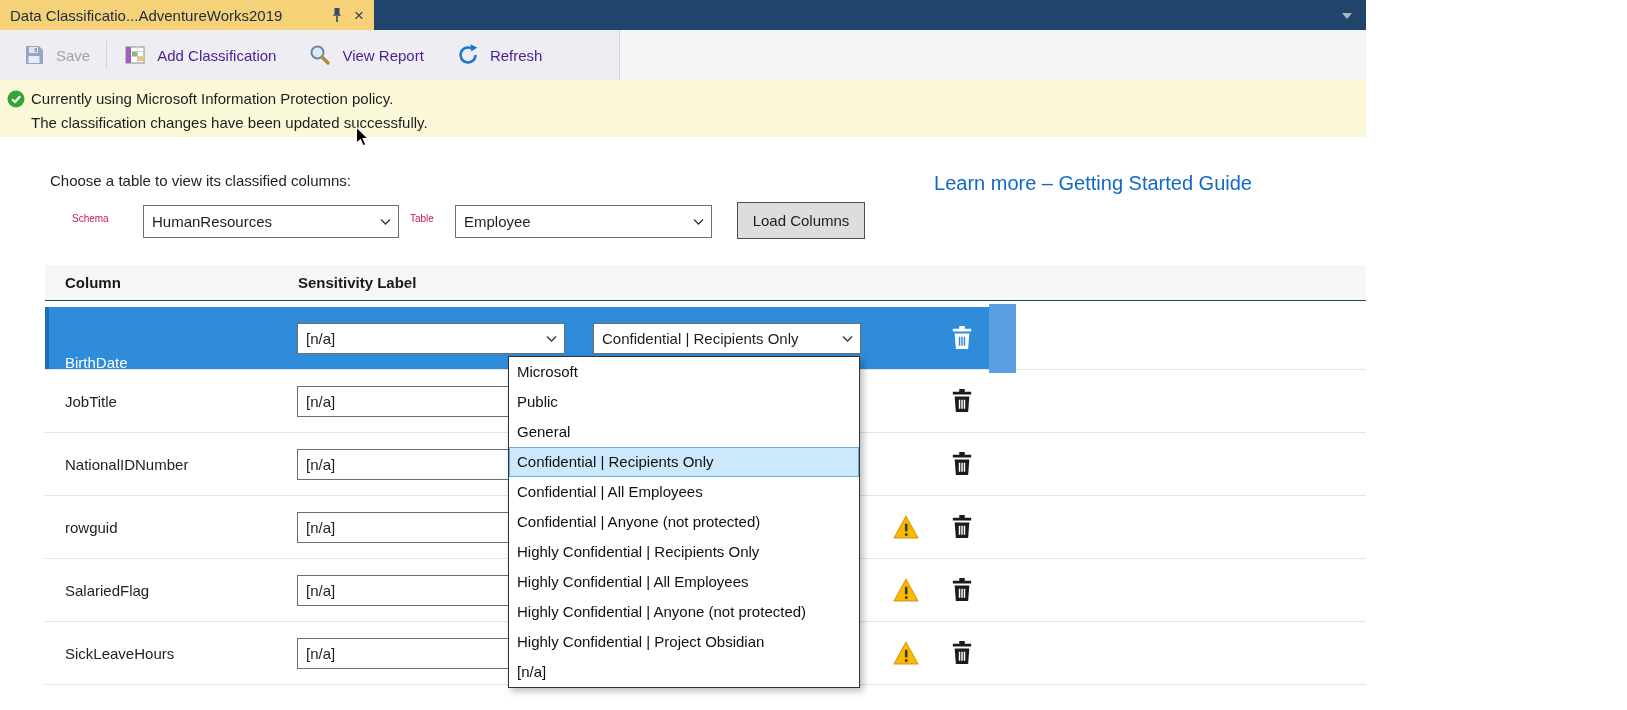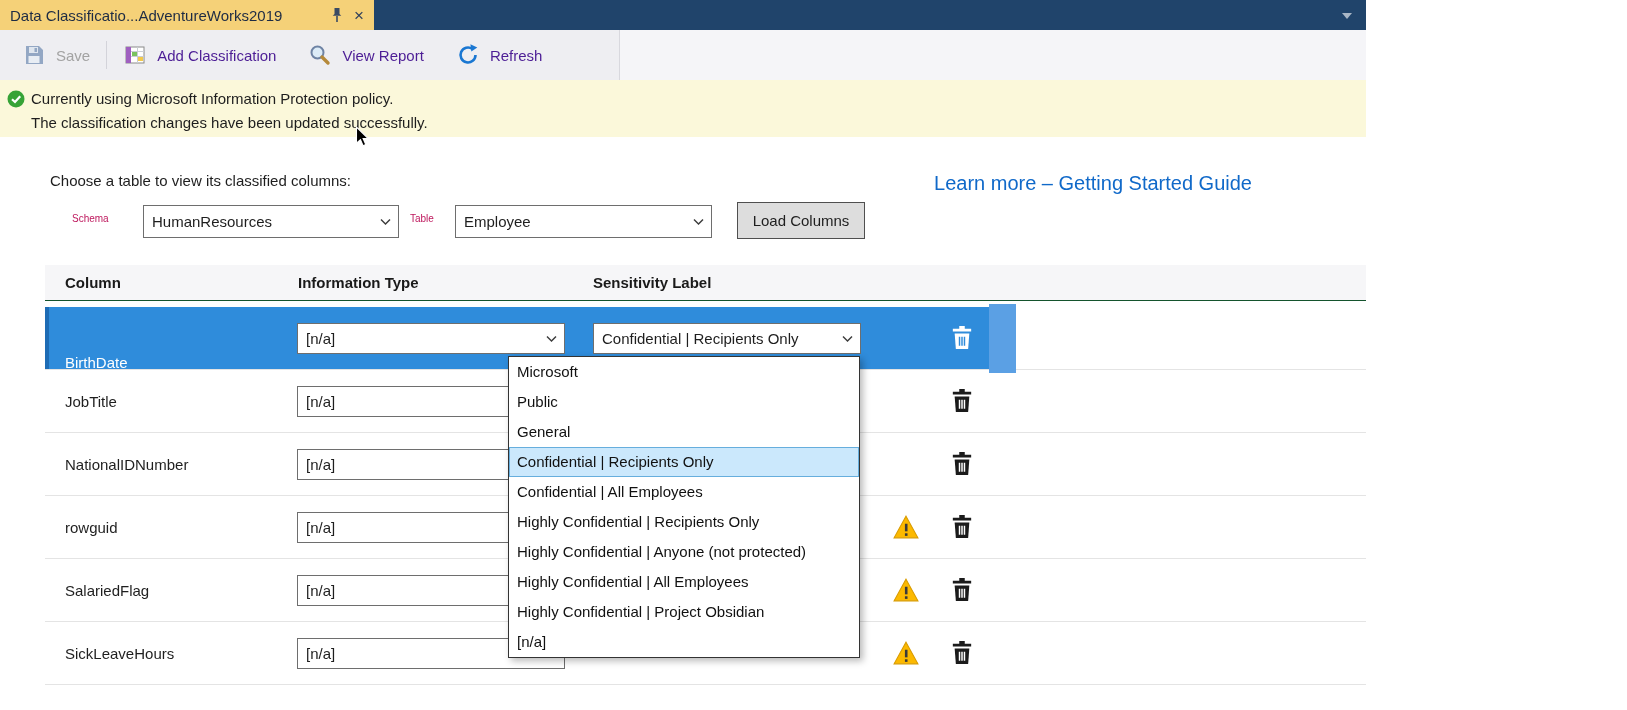--- a/index.html
+++ b/index.html
@@ -163,21 +163,20 @@
     <span>Employee</span>
     <svg class="chev" width="11" height="7" viewBox="0 0 11 7">
       <path d="M1 1 L5.5 5.6 L10 1" fill="none" stroke="#3c3c3c" stroke-width="1.4"></path>
     </svg>
   </div>
 
   <button class="load-btn">Load Columns</button>
 
   <div class="grid-header">
     <div class="gh-c1">Column</div>
-    <div class="gh-c2">Information Type</div>
     <div class="gh-c3">Sensitivity Label</div>
   </div>
 
   <div class="grid-rows">
 
     <div class="grid-row selected">
       <div class="row-highlight"></div>
       <span class="col-name">BirthDate</span>
       <div class="combo info">
         <span>[n/a]</span>
@@ -274,23 +273,24 @@
     </div>
 
   </div>
 
   <div class="popup">
     <div class="popup-item">Microsoft</div>
     <div class="popup-item">Public</div>
     <div class="popup-item">General</div>
     <div class="popup-item sel">Confidential | Recipients Only</div>
     <div class="popup-item">Confidential | All Employees</div>
+    <div class="popup-item">Confidential | Anyone (not protected)</div>
     <div class="popup-item">Highly Confidential | Recipients Only</div>
+    <div class="popup-item">Highly Confidential | All Employees</div>
     <div class="popup-item">Highly Confidential | Anyone (not protected)</div>
-    <div class="popup-item">Highly Confidential | All Employees</div>
     <div class="popup-item">Highly Confidential | Project Obsidian</div>
     <div class="popup-item">[n/a]</div>
   </div>
 
   <div class="sb">
     <div class="sb-up">
         <div class="tri-up"></div>
       </div>
     <div class="sb-thumb"></div>
     <div class="sb-down">

